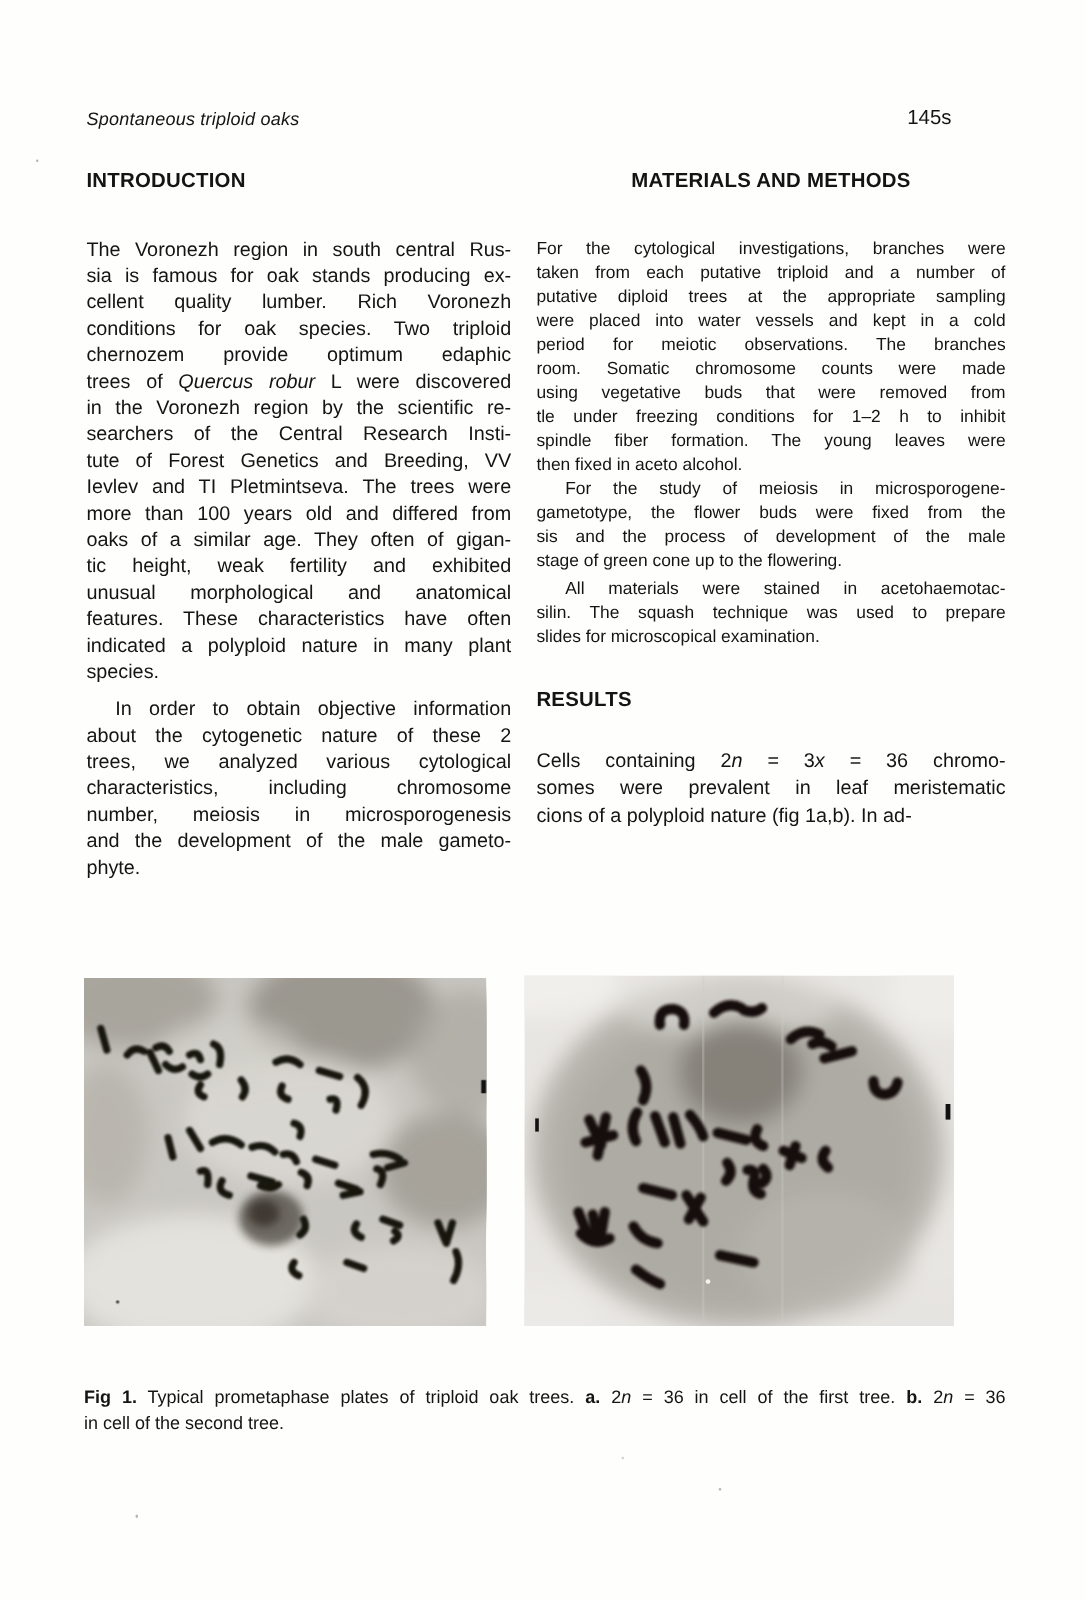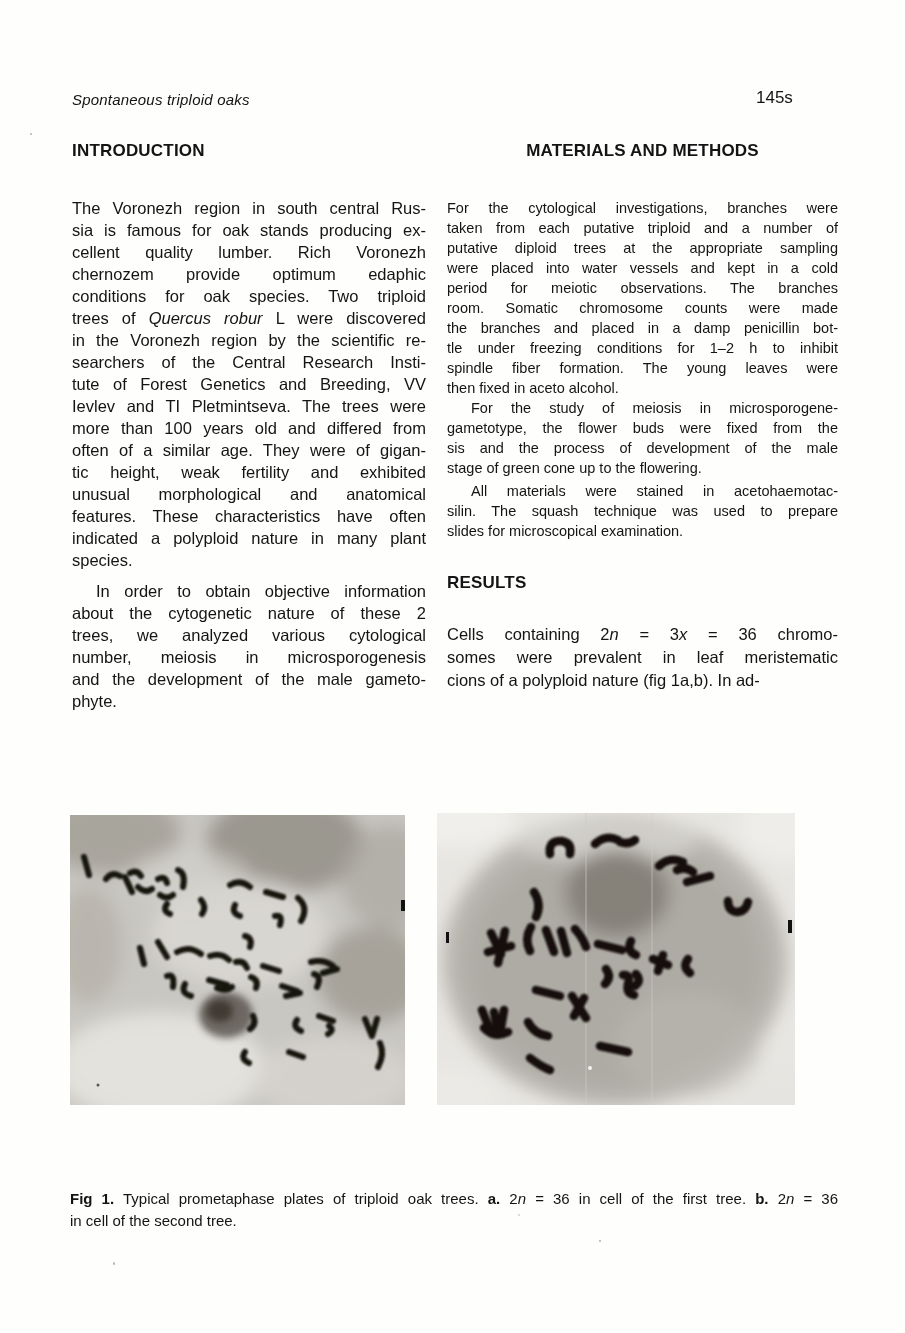--- a/index.html
+++ b/index.html
@@ -23,76 +23,77 @@
   .gap-sm { margin-top:3px; }
   .gap-lg { margin-top:9px; }
   .tline { text-align:justify; text-align-last:justify; overflow:hidden; }
   .tline.tlast { text-align-last:left; }
   .indent .tline:first-child { text-indent:24px; }
   .it { font-style:italic; }
   .bd { font-weight:bold; }
   .figure-panel { position:absolute; line-height:0; }
   .panel-a { left:70px; top:815px; }
   .panel-b { left:437px; top:813px; }
-  .fig-caption { position:absolute; left:70px; top:1188px; width:768px; font-size:15px; line-height:22px; }
+  .fig-caption { position:absolute; left:70px; top:1154px; width:768px; font-size:15px; line-height:22px; }
   .speck { position:absolute; width:2px; height:2px; border-radius:50%; background:#8a8a8a; opacity:.65; }
   .speck.s1 { left:30px;  top:133px; }
   .speck.s2 { left:113px; top:1262px; width:2px; height:3px; }
   .speck.s3 { left:599px; top:1240px; }
   .speck.s4 { left:518px; top:1214px; opacity:.4; }
 </style>
 </head>
 <body>
 
 <div class="page">
 
   <div class="running-head">Spontaneous triploid oaks</div>
   <div class="page-number">145s</div>
 
   <div class="col col-left">
     <h2 class="heading">INTRODUCTION</h2>
     <div class="para body-lg">
         <div class="tline"><span>The Voronezh region in south central Rus-</span></div>
         <div class="tline"><span>sia is famous for oak stands producing ex-</span></div>
         <div class="tline"><span>cellent quality lumber. Rich Voronezh</span></div>
+        <div class="tline"><span>conditions for oak species. Two triploid</span></div>
         <div class="tline"><span>chernozem provide optimum edaphic</span></div>
-        <div class="tline"><span>conditions for oak species. Two triploid</span></div>
         <div class="tline"><span>trees of </span><span class="it">Quercus robur</span><span> L were discovered</span></div>
         <div class="tline"><span>in the Voronezh region by the scientific re-</span></div>
         <div class="tline"><span>searchers of the Central Research Insti-</span></div>
         <div class="tline"><span>tute of Forest Genetics and Breeding, VV</span></div>
         <div class="tline"><span>Ievlev and TI Pletmintseva. The trees were</span></div>
         <div class="tline"><span>more than 100 years old and differed from</span></div>
-        <div class="tline"><span>often of a similar age. They were of gigan-</span></div>
+        <div class="tline"><span>oaks of a similar age. They often of gigan-</span></div>
         <div class="tline"><span>tic height, weak fertility and exhibited</span></div>
         <div class="tline"><span>unusual morphological and anatomical</span></div>
         <div class="tline"><span>features. These characteristics have often</span></div>
         <div class="tline"><span>indicated a polyploid nature in many plant</span></div>
         <div class="tline tlast"><span>species.</span></div>
       </div>
     <div class="para body-lg gap-lg indent">
         <div class="tline"><span>In order to obtain objective information</span></div>
         <div class="tline"><span>about the cytogenetic nature of these 2</span></div>
         <div class="tline"><span>trees, we analyzed various cytological</span></div>
+        <div class="tline"><span>characteristics, including chromosome</span></div>
         <div class="tline"><span>number, meiosis in microsporogenesis</span></div>
         <div class="tline"><span>and the development of the male gameto-</span></div>
         <div class="tline tlast"><span>phyte.</span></div>
       </div>
   </div>
 
   <div class="col col-right">
     <h2 class="heading m-methods">MATERIALS AND METHODS</h2>
     <div class="para body-sm">
         <div class="tline"><span>For the cytological investigations, branches were</span></div>
         <div class="tline"><span>taken from each putative triploid and a number of</span></div>
         <div class="tline"><span>putative diploid trees at the appropriate sampling</span></div>
         <div class="tline"><span>were placed into water vessels and kept in a cold</span></div>
         <div class="tline"><span>period for meiotic observations. The branches</span></div>
         <div class="tline"><span>room. Somatic chromosome counts were made</span></div>
-        <div class="tline"><span>the branches and placed in a damp penicillin bot-</span></div>
+        <div class="tline"><span>using vegetative buds that were removed from</span></div>
         <div class="tline"><span>tle under freezing conditions for 1–2 h to inhibit</span></div>
         <div class="tline"><span>spindle fiber formation. The young leaves were</span></div>
         <div class="tline tlast"><span>then fixed in aceto alcohol.</span></div>
       </div>
     <div class="para body-sm indent">
         <div class="tline"><span>For the study of meiosis in microsporogene-</span></div>
         <div class="tline"><span>gametotype, the flower buds were fixed from the</span></div>
         <div class="tline"><span>sis and the process of development of the male</span></div>
         <div class="tline tlast"><span>stage of green cone up to the flowering.</span></div>
       </div>

